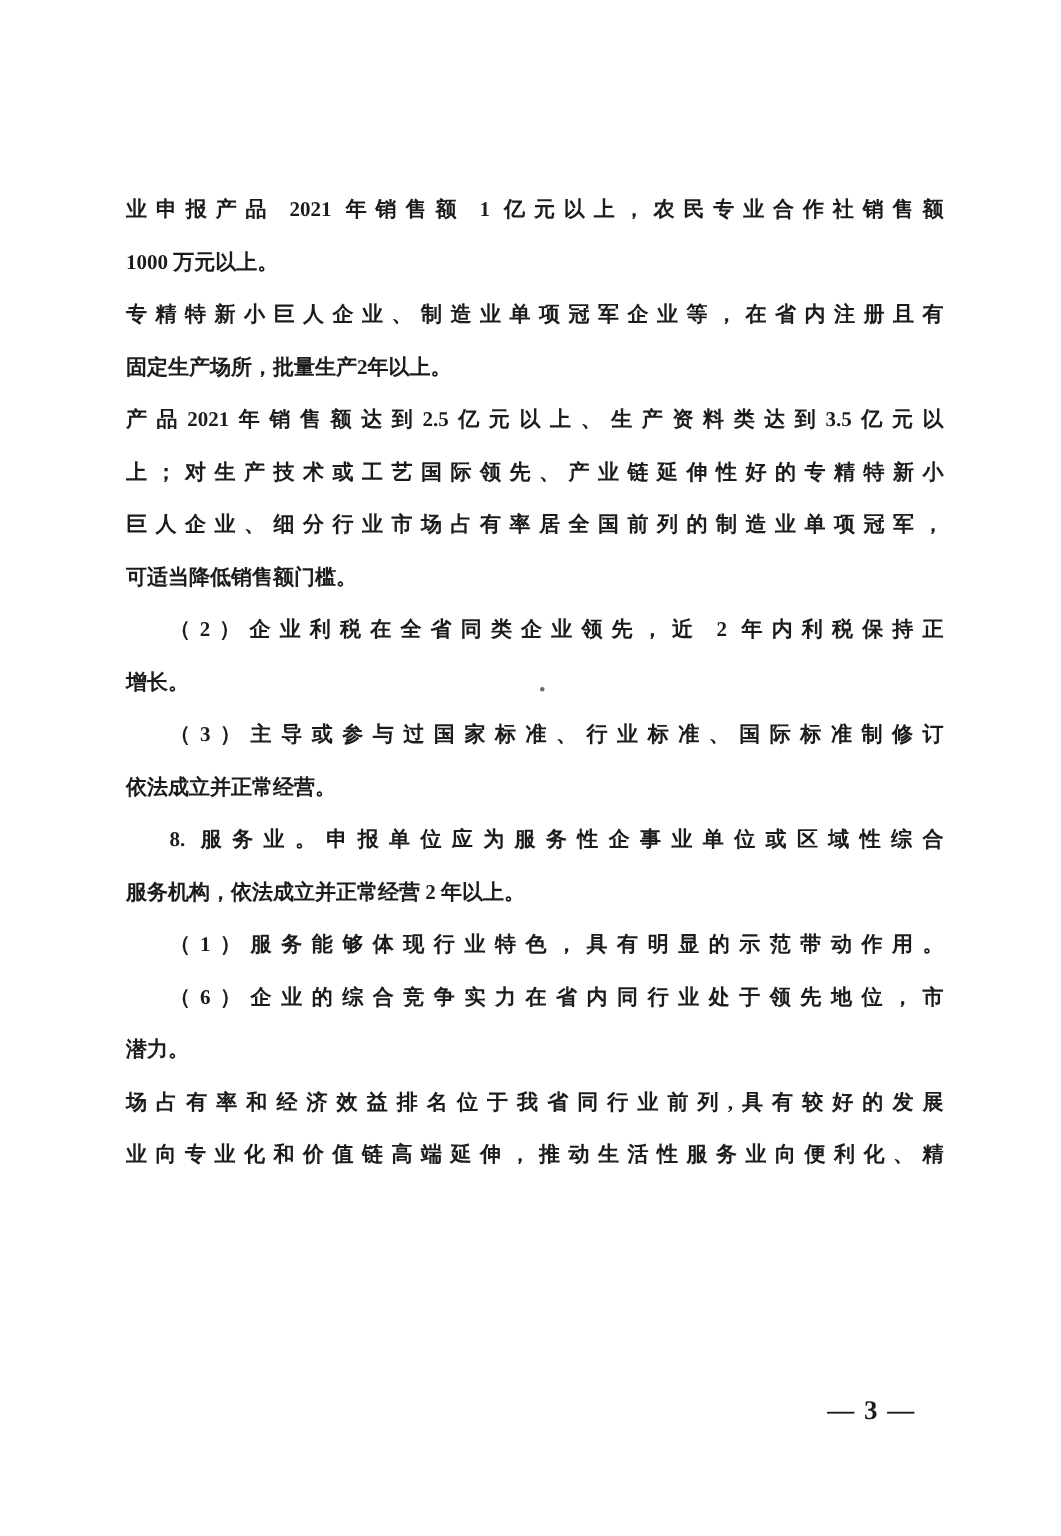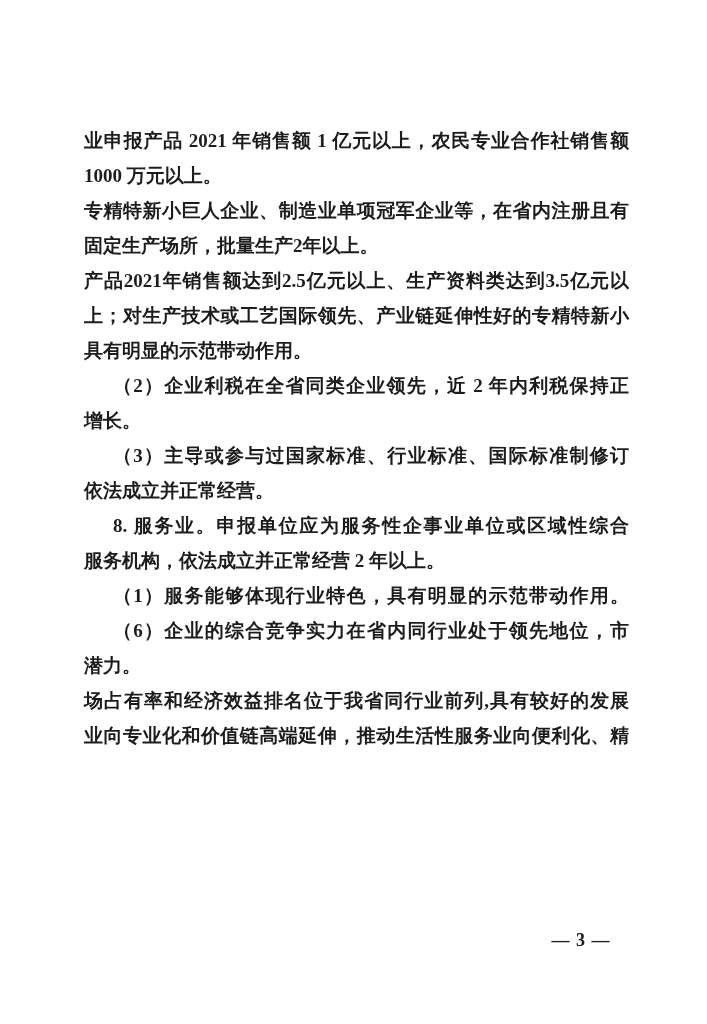--- a/index.html
+++ b/index.html
@@ -15,21 +15,21 @@
     background: #ffffff;
     overflow: hidden;
     font-family: "Liberation Serif", "DejaVu Serif", serif;
     color: #1c1c1c;
   }
   .body-text {
     position: absolute;
     left: 84px;
     top: 123px;
     width: 545px;
-    font-size: 19px;
+    font-size: 14px;
     line-height: 35px;
     font-weight: 600;
   }
   .line {
     height: 35px;
     text-align: justify;
     text-align-last: justify;
   }
   .line.end {
     text-align-last: left;
@@ -63,21 +63,22 @@
 
 <div class="page">
 
   <div class="body-text">
     <div class="line fill">业申报产品 2021 年销售额 1 亿元以上，农民专业合作社销售额</div>
     <div class="line end">1000 万元以上。</div>
     <div class="line fill">专精特新小巨人企业、制造业单项冠军企业等，在省内注册且有</div>
     <div class="line end">固定生产场所，批量生产2年以上。</div>
     <div class="line fill">产品2021年销售额达到2.5亿元以上、生产资料类达到3.5亿元以</div>
     <div class="line fill">上；对生产技术或工艺国际领先、产业链延伸性好的专精特新小</div>
-    <div class="line end">具有明显的示范带动作用。</div>
+    <div class="line fill">巨人企业、细分行业市场占有率居全国前列的制造业单项冠军，</div>
+    <div class="line end">可适当降低销售额门槛。</div>
     <div class="line indent fill">（2）企业利税在全省同类企业领先，近 2 年内利税保持正</div>
     <div class="line end">增长。</div>
     <div class="line indent fill">（3）主导或参与过国家标准、行业标准、国际标准制修订</div>
     <div class="line end">依法成立并正常经营。</div>
     <div class="line indent fill">8. 服务业。申报单位应为服务性企事业单位或区域性综合</div>
     <div class="line end">服务机构，依法成立并正常经营 2 年以上。</div>
     <div class="line indent fill">（1）服务能够体现行业特色，具有明显的示范带动作用。</div>
     <div class="line indent fill">（6）企业的综合竞争实力在省内同行业处于领先地位，市</div>
     <div class="line end">潜力。</div>
     <div class="line fill">场占有率和经济效益排名位于我省同行业前列,具有较好的发展</div>

